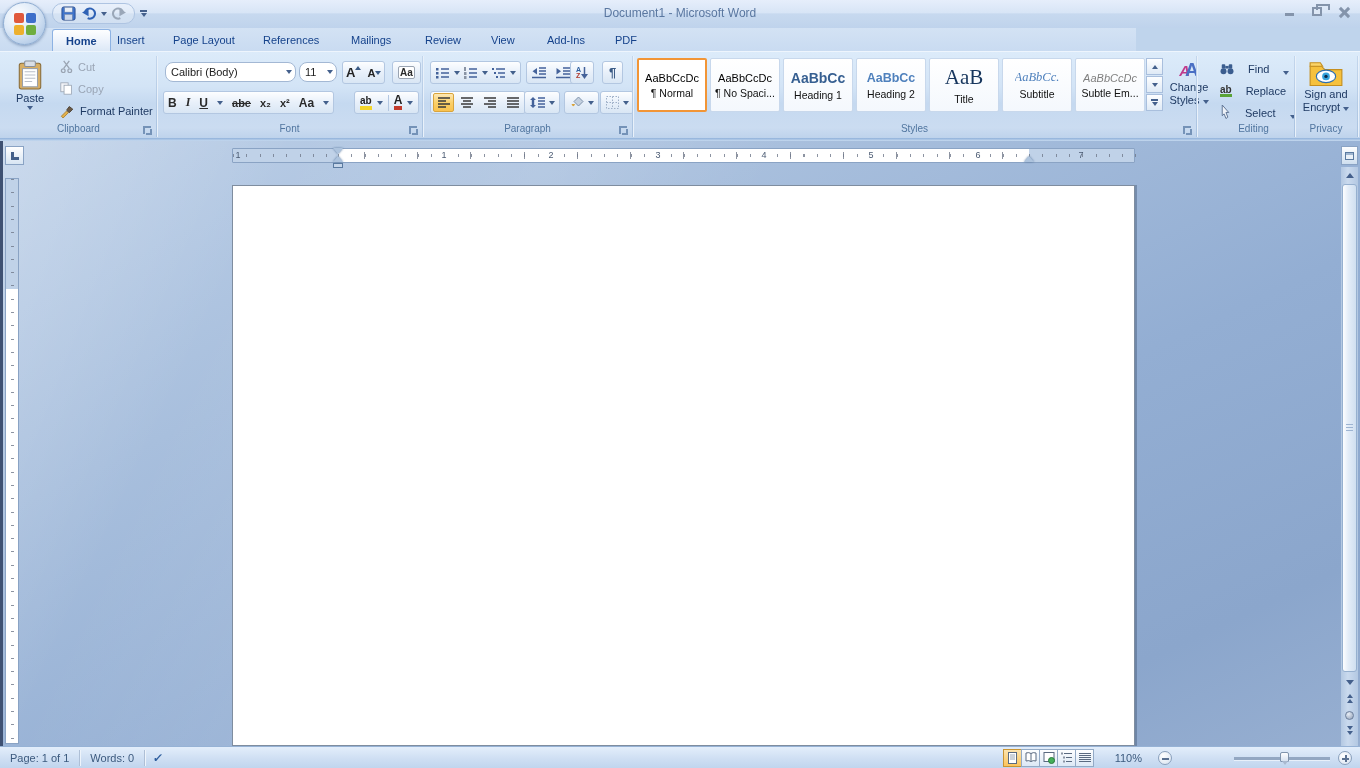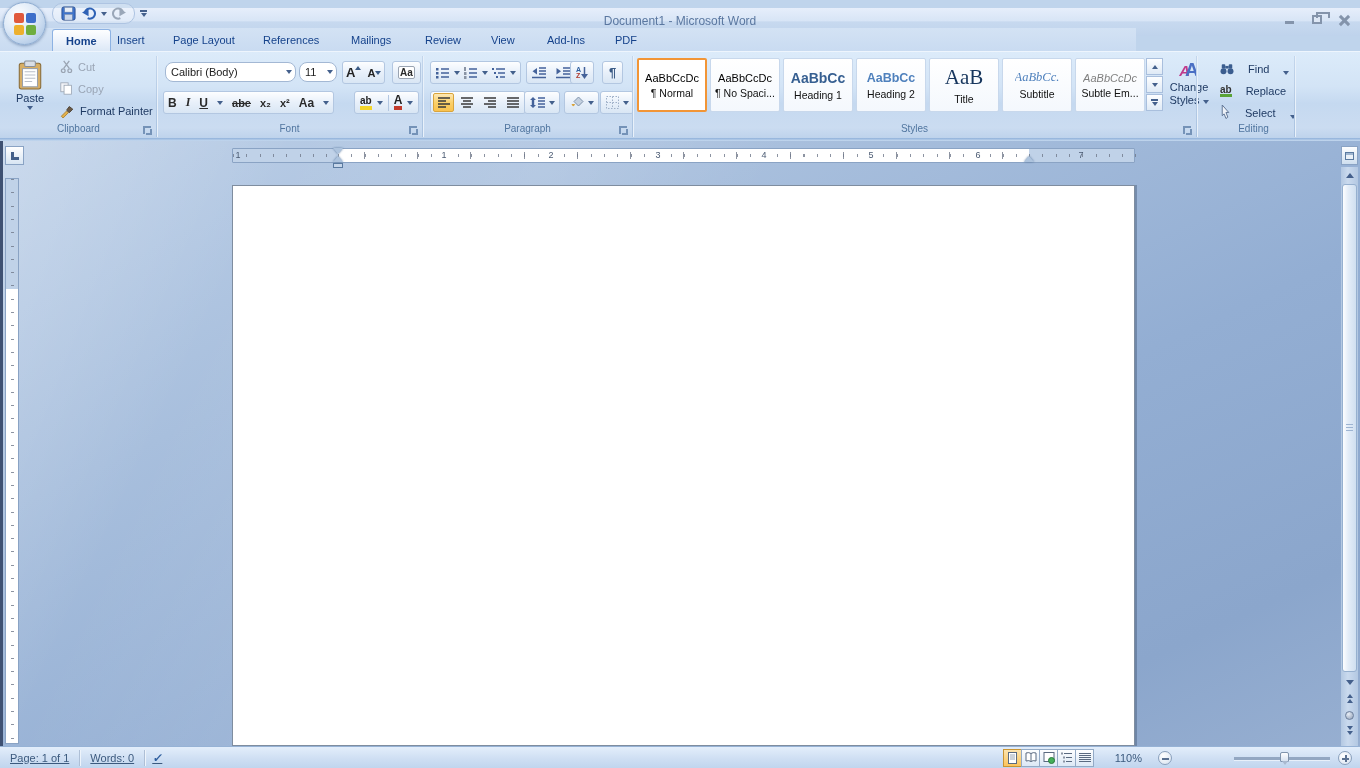--- a/index.html
+++ b/index.html
@@ -1,20 +1,20 @@
 <!DOCTYPE html>
 <html><head>
 <meta charset="utf-8">
 <style>
   * { box-sizing: border-box; margin:0; padding:0; }
   html,body { width:1360px; height:768px; overflow:hidden; }
   body { font-family:"Liberation Sans", sans-serif; font-size:11px; color:#1f3a63; position:relative; background:#bfd4ec; }
 
   
-  #titlebar { position:absolute; left:0; top:8px; width:1360px; height:28px;
+  #titlebar { position:absolute; left:0; top:0; width:1360px; height:28px;
     background:linear-gradient(#e6eefb 0%, #d8e5f6 45%, #c7d9ef 50%, #bfd3ec 100%); }
   #office-btn { position:absolute; left:3px; top:2px; width:43px; height:43px; border-radius:50%;
     background:radial-gradient(circle at 35% 30%, #fdfeff, #dde9f7 45%, #b9cfe9 75%, #9fbcdf);
     border:1px solid #8fadd2; box-shadow:0 1px 3px rgba(40,70,120,.45); z-index:30;
     display:flex; align-items:center; justify-content:center; cursor:pointer; }
   .olog { display:grid; grid-template-columns:10px 10px; grid-template-rows:10px 10px; gap:2px; }
   .olog span { border-radius:2px; }
   .olog .o1 { background:#e0593c; } .olog .o2 { background:#3e6fca; }
   .olog .o3 { background:#edb02e; } .olog .o4 { background:#6fae3f; }
   #qat { position:absolute; left:52px; top:3px; height:21px; display:flex; align-items:center; gap:2px;
@@ -166,21 +166,21 @@
   .dbl.up i { border-bottom:4px solid #44608c; } .dbl.dn i { border-top:4px solid #44608c; }
   #sb-thumb { position:absolute; left:1px; top:17px; width:15px; height:488px; border:1px solid #96b0cf; border-radius:3px;
     background:linear-gradient(to right,#fdfeff,#e4edf8 40%,#cfdff0); cursor:grab; }
   #sb-thumb::after { content:""; position:absolute; left:3px; right:3px; top:50%; margin-top:-4px; height:8px;
     background:repeating-linear-gradient(to bottom,#9db4d2 0 1px, transparent 1px 3px); }
   #browse-obj { width:9px; height:9px; border-radius:50%; background:radial-gradient(circle at 35% 30%,#e8eef6,#8d9cb4); border:1px solid #6c7f9c; }
 
   
   #statusbar { position:absolute; left:0; top:746px; width:1360px; height:22px;
     background:linear-gradient(#e3eefb,#cfdff3 55%,#c0d5ee); border-top:1px solid #96b2d5;
-    display:flex; align-items:center; color:#3c5a7e;text-decoration:underline; }
+    display:flex; align-items:center; color:#3c5a7e; }
   .ssep { width:1px; height:16px; background:#aebfd6; box-shadow:1px 0 0 #eef4fb; margin:0 8px; }
   .sseg { padding:0 2px; cursor:pointer; white-space:nowrap; }
   #proof-ic { color:#2e5e9e; font-weight:bold; font-size:12px; transform:skewX(-8deg); cursor:pointer; }
   #view-btns { position:absolute; right:266px; display:flex; }
   .vbtn { width:19px; height:18px; border:1px solid #93aac6; margin-left:-1px; display:flex; align-items:center; justify-content:center;
     background:linear-gradient(#fdfeff,#dce8f5); cursor:pointer; }
   .vbtn.active { background:linear-gradient(#fde4ae,#fbc45c); border-color:#c89434; }
   #zoom-pct { position:absolute; right:218px; color:#3c5a7e; cursor:pointer; }
   .zbtn { position:absolute; width:14px; height:14px; border-radius:50%; border:1px solid #8aa0bc;
     background:radial-gradient(circle at 35% 30%,#ffffff,#d7e2f0); cursor:pointer; }
@@ -511,20 +511,34 @@
     <div class="erow" style="top:48px">
       <svg width="11" height="14" viewBox="0 0 11 15">
           <path d="M2 0 L9 8 L6 8 L8 13 L6 14.5 L4 9.5 L2 11.5 Z" fill="#eef2f8" stroke="#5a7090"></path>
         </svg>
       <span>Select</span>
       <span class="caret"></span>
     </div>
     <div class="glabel">Editing</div>
   </div>
 
+  <div class="rgroup" id="g-priv">
+    <div id="sign-btn">
+      <svg width="34" height="30" viewBox="0 0 30 26">
+          <path d="M1 7 h10 l3 3 h15 v14 h-28 z" fill="#f6c13d" stroke="#c58f1f"></path>
+          <path d="M1 7 v-3 h9 l2 3 z" fill="#fbd56a" stroke="#c58f1f"></path>
+          <ellipse cx="15" cy="16" rx="8.5" ry="5.5" fill="#fff" stroke="#2e6fb0"></ellipse>
+          <circle cx="15" cy="16" r="3.4" fill="#35a3dd"></circle>
+          <circle cx="15" cy="16" r="1.5" fill="#0a2a4a"></circle>
+        </svg>
+      <span class="t">Sign and</span>
+      <span class="t"><span>Encrypt</span> <span class="caret"></span></span>
+    </div>
+    <div class="glabel">Privacy</div>
+  </div>
 </div>
 <div id="ribbon-edge"></div>
 
 <div id="docwrap">
   <div id="left-edge"></div>
 
   <div id="tabsel">
       <span class="L"></span>
     </div>
 

